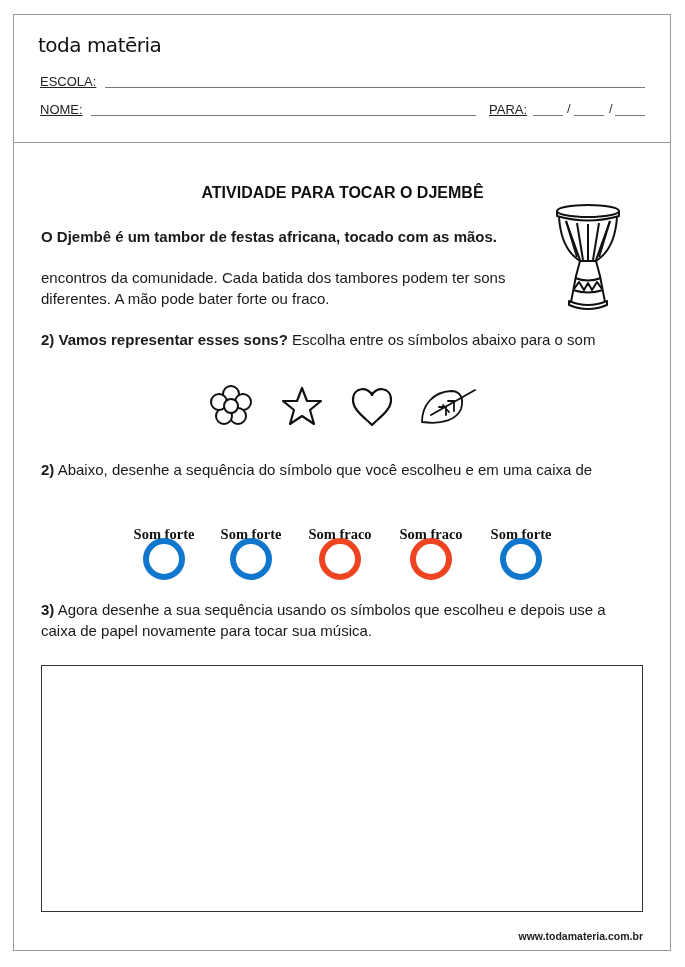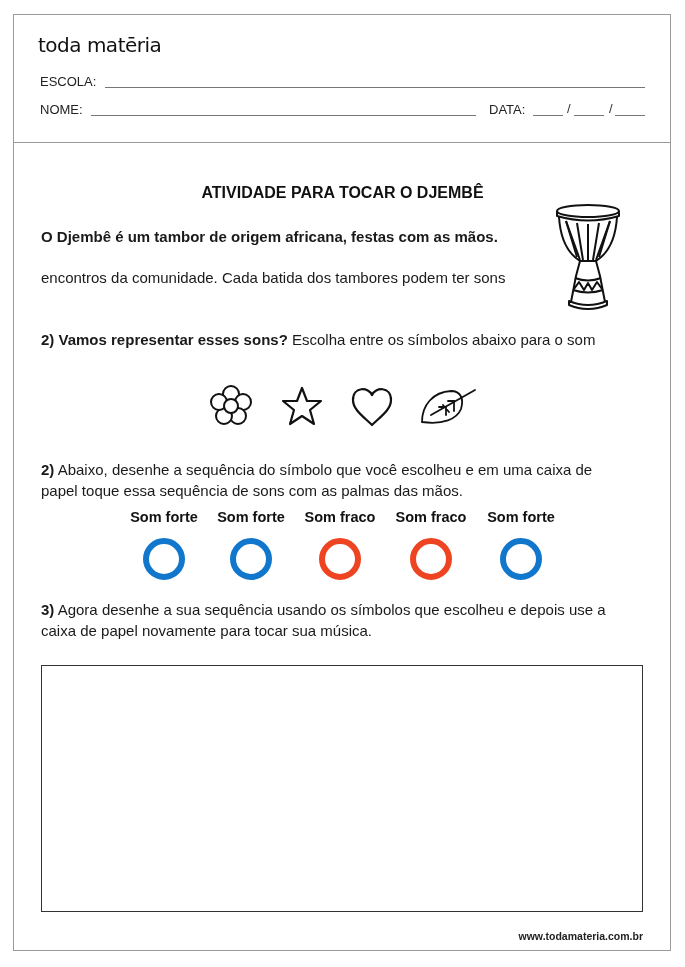--- a/index.html
+++ b/index.html
@@ -4,64 +4,65 @@
 <style>
   html, body { margin:0; padding:0; background:#ffffff; }
   body { width:685px; height:967px; position:relative; overflow:hidden;
          font-family:"Liberation Sans", sans-serif; color:#1a1a1a; }
   .page { position:absolute; left:13px; top:14px; width:658px; height:937px;
           border:1.5px solid #9a9a9a; box-sizing:border-box; }
   .header-divider { position:absolute; left:13px; top:142px; width:658px; height:0;
           border-top:1.5px solid #9a9a9a; }
   .logo { position:absolute; left:38px; top:33px; font-size:20px; font-weight:normal;
           letter-spacing:-0.5px; color:#111; font-family:"DejaVu Sans", sans-serif; }
-  .field-label { position:absolute; font-size:13px; color:#222; }
+  .field-label { position:absolute; font-size:13px; color:#222;text-decoration:underline; }
   .field-line { position:absolute; border-bottom:1px solid #777; height:0; }
   .slash { position:absolute; font-size:13px; color:#333; }
   .title { position:absolute; left:0; width:685px; top:184px; text-align:center;
            font-size:16px; font-weight:bold; color:#111; }
   .para { position:absolute; left:41px; font-size:15px; line-height:20.5px; color:#1a1a1a; }
   .para b { font-weight:bold; }
   .drum { position:absolute; left:553px; top:203px; width:70px; height:107px; }
   .symbol { position:absolute; }
-  .circle-label { position:absolute; top:509px; font-size:14.5px; font-weight:bold;
-                  width:110px; margin-left:-55px; text-align:center; color:#111; }
+  .circle-label { position:absolute; top:526px; font-size:14.5px; font-weight:bold;
+                  width:110px; margin-left:-55px; text-align:center; color:#111;font-family:Liberation Serif, serif; }
   .ring { position:absolute; top:538px; width:42px; height:42px; margin-left:-21px;
           border-radius:50%; box-sizing:border-box; border:6px solid; }
   .draw-box { position:absolute; left:41px; top:665px; width:602px; height:247px;
               border:1.5px solid #333; box-sizing:border-box; }
   .footer { position:absolute; right:42px; top:930px; font-size:10.5px; font-weight:bold; color:#222; }
 </style>
 </head>
 <body>
 
 <div class="page"></div>
 <div class="header-divider"></div>
 
 <div class="logo">toda matēria</div>
 
 <span class="field-label" style="left:40px; top:74px;">ESCOLA:</span>
 <div class="field-line" style="left:105px; top:87px; width:540px;"></div>
 
 <span class="field-label" style="left:40px; top:102px;">NOME:</span>
 <div class="field-line" style="left:91px; top:115px; width:385px;"></div>
 
-<span class="field-label" style="left:489px; top:102px;">DATA:</span>
+<span class="field-label" style="left:489px; top:102px;">PARA:</span>
 <div class="field-line" style="left:533px; top:115px; width:30px;"></div>
 <span class="slash" style="left:567px; top:101px;">/</span>
 <div class="field-line" style="left:574px; top:115px; width:30px;"></div>
 <span class="slash" style="left:609px; top:101px;">/</span>
 <div class="field-line" style="left:615px; top:115px; width:30px;"></div>
 
 <div class="title">ATIVIDADE PARA TOCAR O DJEMBÊ</div>
 
 <div class="para" style="top:227px;">
-  <b>O Djembê é um tambor de origem africana, festas com as mãos.</b><br>
+  <b>O Djembê é um tambor de festas africana, tocado com as mãos.</b><br>
   <br>
   <span>encontros da comunidade. Cada batida dos tambores podem ter sons</span><br>
+  <span>diferentes. A mão pode bater forte ou fraco.</span>
 </div>
 
 <svg class="drum" viewBox="0 0 70 107">
   <g fill="none" stroke="#111" stroke-width="2" stroke-linejoin="round">
     <ellipse cx="35" cy="8" rx="31" ry="6"></ellipse>
     <path d="M4 8 L4 13 Q35 22 66 13 L66 8"></path>
     <path d="M6 14 Q8 46 27 58 L43 58 Q62 46 64 14"></path>
     <path d="M13 18 L27 57 M24 20 L30 57 M35 21 L35 58 M46 20 L40 57 M57 18 L43 57"></path>
     <path d="M13 18 L24 54 M57 18 L46 54"></path>
     <path d="M27 58 L23 73 L18 99 M43 58 L47 73 L52 99"></path>
@@ -95,21 +96,20 @@
 <svg class="symbol" style="left:419px; top:385px;" width="58" height="42" viewBox="0 0 58 42">
   <g fill="none" stroke="#111" stroke-width="1.8" stroke-linecap="round">
     <path d="M3 37 C3 20 14 7 32 6 C42 6 45 14 42 24 C38 34 24 40 3 37 Z"></path>
     <path d="M12 30 L56 5"></path>
     <path d="M20 22 L27 22 L27 30 M29 16 L35 16 L35 26 M24 20 L30 27"></path>
   </g>
 </svg>
 
 <div class="para" style="top:460px;">
   <b>2)</b><span> Abaixo, desenhe a sequência do símbolo que você escolheu e em uma caixa de</span><br>
-  <span>papel toque essa sequência de sons com as palmas das mãos.</span>
 </div>
 
 <span class="circle-label" style="left:164px;">Som forte</span>
 <span class="circle-label" style="left:251px;">Som forte</span>
 <span class="circle-label" style="left:340px;">Som fraco</span>
 <span class="circle-label" style="left:431px;">Som fraco</span>
 <span class="circle-label" style="left:521px;">Som forte</span>
 
 <div class="ring" style="left:164px; border-color:#1177cc;"></div>
 <div class="ring" style="left:251px; border-color:#1177cc;"></div>

